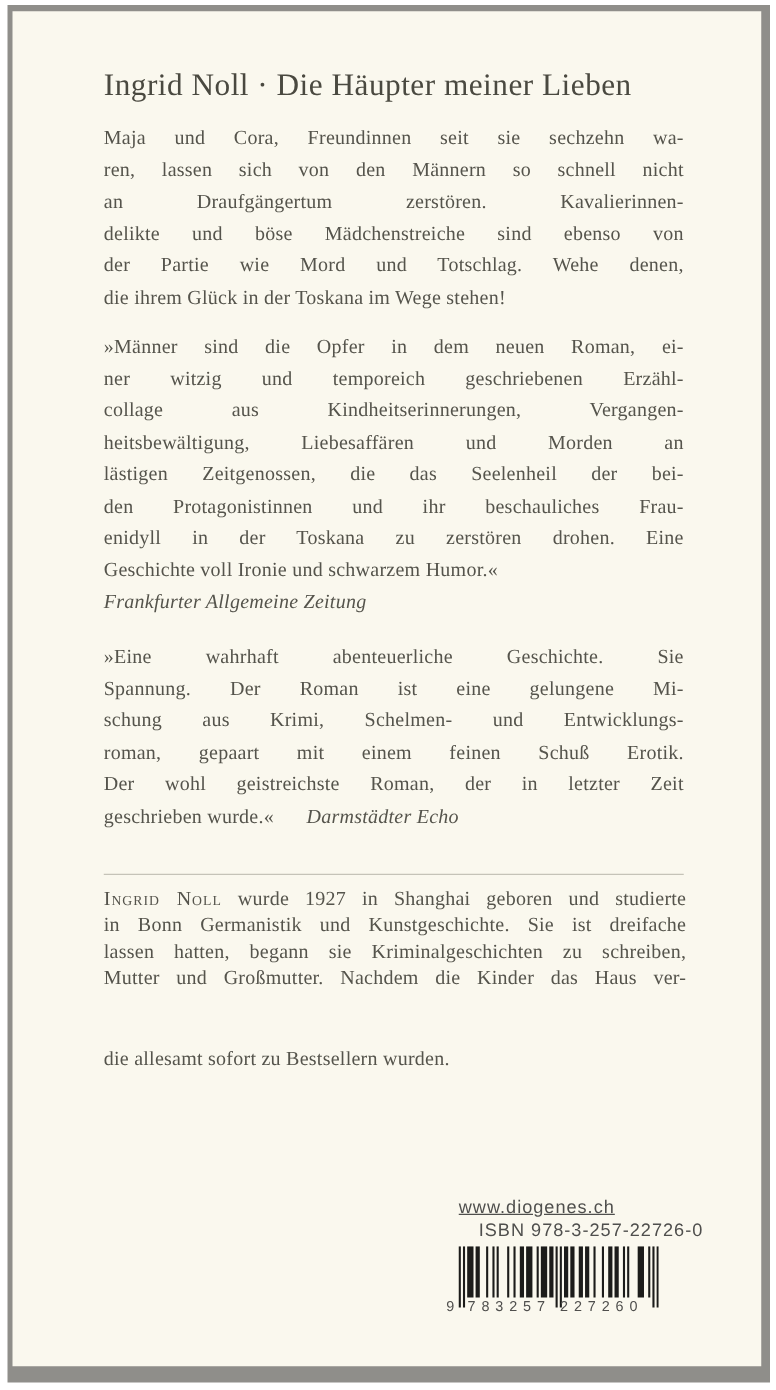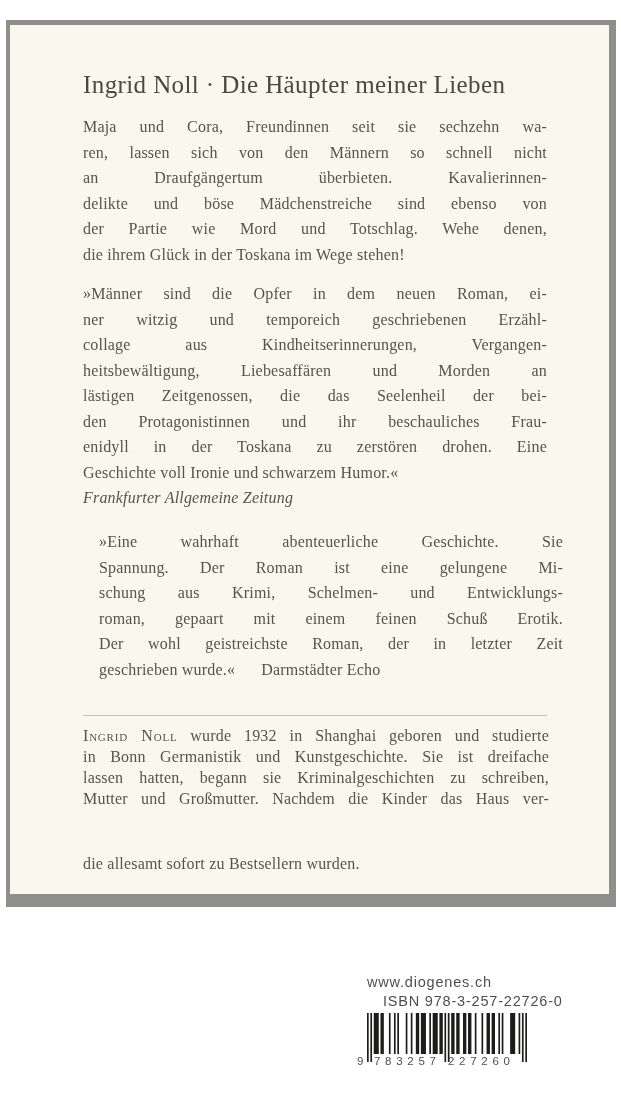--- a/index.html
+++ b/index.html
@@ -3,21 +3,21 @@
 <meta charset="utf-8">
 <style>
   html,body{margin:0;padding:0;}
   body{
     width:621px;height:1112px;position:relative;
     background:#ffffff;
     font-family:"Liberation Serif", serif;
     overflow:hidden;
   }
   .book{
-    position:absolute;left:6px;top:20px;width:610px;height:887px;
+    position:absolute;left:6px;top:4px;width:610px;height:1102px;
     background:var(--frame,#8f8e8a);
   }
   .cover{
     position:absolute;left:4px;top:5px;right:7px;bottom:13px;
     background:var(--cover-bg,#faf8ee);
   }
   .title{
     position:absolute;left:73px;top:46px;width:466px;
     font-size:25px;letter-spacing:0.4px;
     color:var(--title-text,#4a4940);
@@ -25,64 +25,64 @@
   }
   .para{
     position:absolute;left:73px;width:464px;
     font-size:16px;line-height:25.5px;letter-spacing:0.2px;
     color:var(--text,#55544c);
   }
   .para .line{height:25.5px;text-align:justify;text-align-last:justify;overflow:visible;}
   .para .line.last{text-align-last:auto;}
   .p1{top:89px;}
   .p2{top:256px;}
-  .p3{top:504px;margin-left:16px;}
+  .p3{top:504px;}
   .source{font-style:italic;height:25.5px;}
   .lastline{height:25.5px;}
-  .lastline .src-inline{margin-left:26px;}
+  .lastline .src-inline{font-style:italic;margin-left:26px;}
   .rule{
     position:absolute;left:73px;top:690px;width:464px;height:1px;
     background:var(--rule,#c5c3b8);
   }
   .bio{
     position:absolute;left:73px;top:700px;width:466px;
     font-size:16px;line-height:21px;letter-spacing:0.2px;
     color:var(--text,#55544c);
   }
   .bio .line{height:21px;text-align:justify;text-align-last:justify;}
   .bio .line.last{text-align-last:auto;margin-top:44px;}
   .bio .sc{font-variant:small-caps;letter-spacing:0.8px;}
   .footer-site,.footer-isbn{
     position:absolute;left:357px;
     font-family:"Liberation Sans", sans-serif;
     font-size:14.5px;letter-spacing:0.8px;
     color:var(--footer-text,#4f4f4d);
     white-space:nowrap;
   }
-  .footer-site{top:949px;}
+  .footer-site{top:949px;text-decoration:underline;}
   .footer-isbn{top:968px;margin-left:16px;}
   .barcode{position:absolute;left:347px;top:988px;width:170px;height:54px;}
   .bcd{
     font-family:"Liberation Sans", sans-serif;
     font-size:11.5px;
     fill:var(--footer-text,#3f3f3d);
   }
 </style>
 </head>
 <body>
 
 <div class="book">
   <div class="cover">
 
     <div class="title">Ingrid Noll · Die Häupter meiner Lieben</div>
 
     <div class="para p1">
         <div class="line">Maja und Cora, Freundinnen seit sie sechzehn wa-</div>
         <div class="line">ren, lassen sich von den Männern so schnell nicht</div>
-        <div class="line">an Draufgängertum überbieten. Kavalierinnen-</div>
+        <div class="line">an Draufgängertum zerstören. Kavalierinnen-</div>
         <div class="line">delikte und böse Mädchenstreiche sind ebenso von</div>
         <div class="line">der Partie wie Mord und Totschlag. Wehe denen,</div>
         <div class="line last">die ihrem Glück in der Toskana im Wege stehen!</div>
       </div>
 
     <div class="para p2">
       <div>
           <div class="line">»Männer sind die Opfer in dem neuen Roman, ei-</div>
           <div class="line">ner witzig und temporeich geschriebenen Erzähl-</div>
           <div class="line">collage aus Kindheitserinnerungen, Vergangen-</div>
@@ -105,21 +105,21 @@
         </div>
       <div class="lastline">
         <span>geschrieben wurde.«</span><span class="src-inline">Darmstädter Echo</span>
       </div>
     </div>
 
     <div class="rule"></div>
 
     <div class="bio">
       <div class="line">
-        <span class="sc">Ingrid Noll</span><span> wurde 1932 in Shanghai geboren und studierte</span>
+        <span class="sc">Ingrid Noll</span><span> wurde 1927 in Shanghai geboren und studierte</span>
       </div>
       <div>
           <div class="line">in Bonn Germanistik und Kunstgeschichte. Sie ist dreifache</div>
           <div class="line">lassen hatten, begann sie Kriminalgeschichten zu schreiben,</div>
           <div class="line">Mutter und Großmutter. Nachdem die Kinder das Haus ver-</div>
           <div class="line last">die allesamt sofort zu Bestsellern wurden.</div>
         </div>
     </div>
 
     <div class="footer-site">www.diogenes.ch</div>

